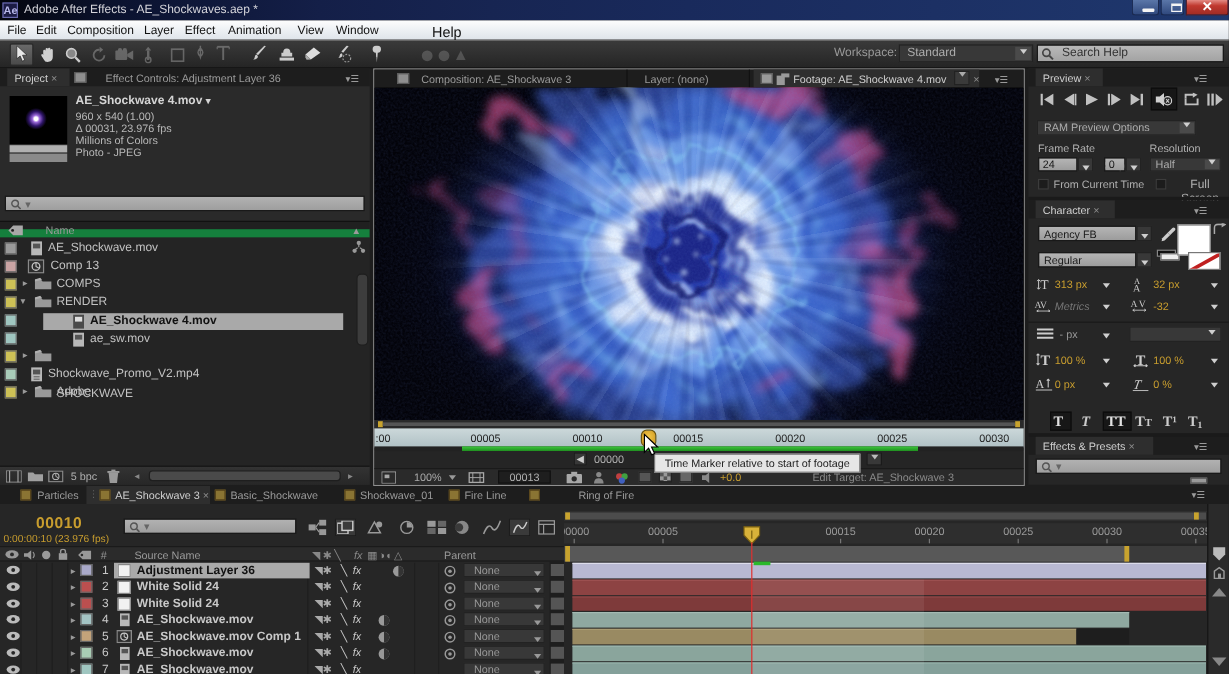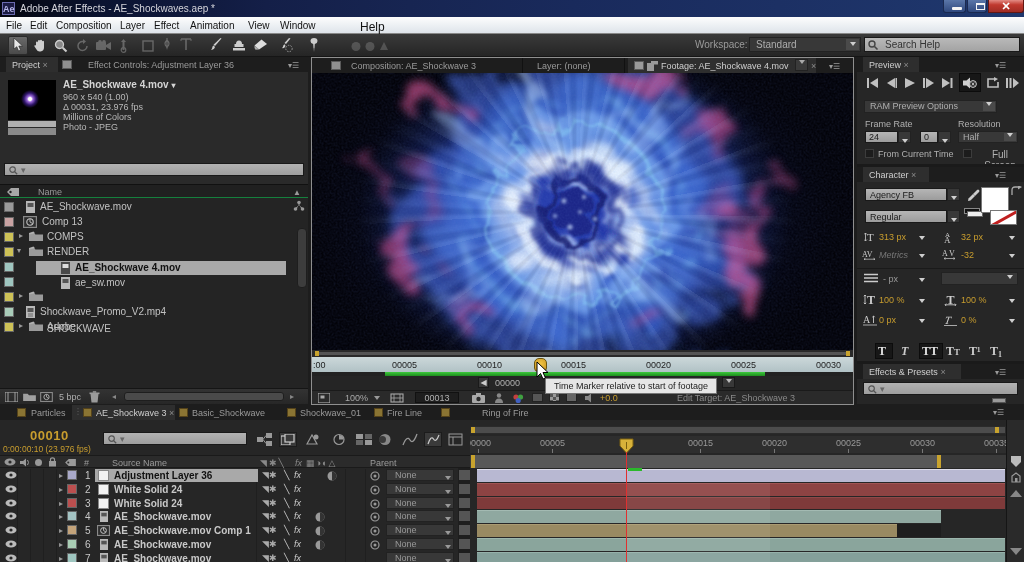--- a/index.html
+++ b/index.html
@@ -154,21 +154,21 @@
   </div>
 
   <div class="abs" style="left:4px;top:106px;width:300px;height:13px;background:linear-gradient(#b2b2b2,#9e9e9e);border:1px solid #191919;">
     <svg class="abs" style="left:3px;top:1px;" width="11" height="11" viewBox="0 0 12 12">
         <circle cx="5" cy="5" r="3" fill="none" stroke="#555" stroke-width="1.3"></circle>
         <line x1="7.5" y1="7.5" x2="10" y2="10" stroke="#555" stroke-width="1.5"></line>
       </svg>
     <span class="abs" style="left:16px;top:1px;color:#666;font-size:9px;">▾</span>
   </div>
 
-  <div class="abs" style="left:0;top:127px;width:308px;height:14px;background:#202020;border-top:1px solid #111;border-bottom:1px solid #15803d;">
+  <div class="abs" style="left:0;top:127px;width:308px;height:14px;background:#202020;border-top:1px solid #111;border-bottom:7px solid #15803d;">
     <svg class="abs" style="left:6px;top:2px;" width="14" height="10" viewBox="0 0 14 10">
         <path d="M1 5 L5 1 L13 1 L13 9 L5 9 Z" fill="#a8a8a8"></path>
         <circle cx="4.5" cy="5" r="1.2" fill="#202020"></circle>
       </svg>
     <div class="abs" style="left:38px;top:2px;font-size:9px;color:#9a9a9a;">Name</div>
     <div class="abs" style="left:293px;top:3px;color:#9a9a9a;font-size:8px;">▲</div>
   </div>
 
   <div id="plist" class="abs" style="left:0;top:141px;width:308px;height:190px;background:#242424;font-size:10px;color:#c2c2c2;">
 

